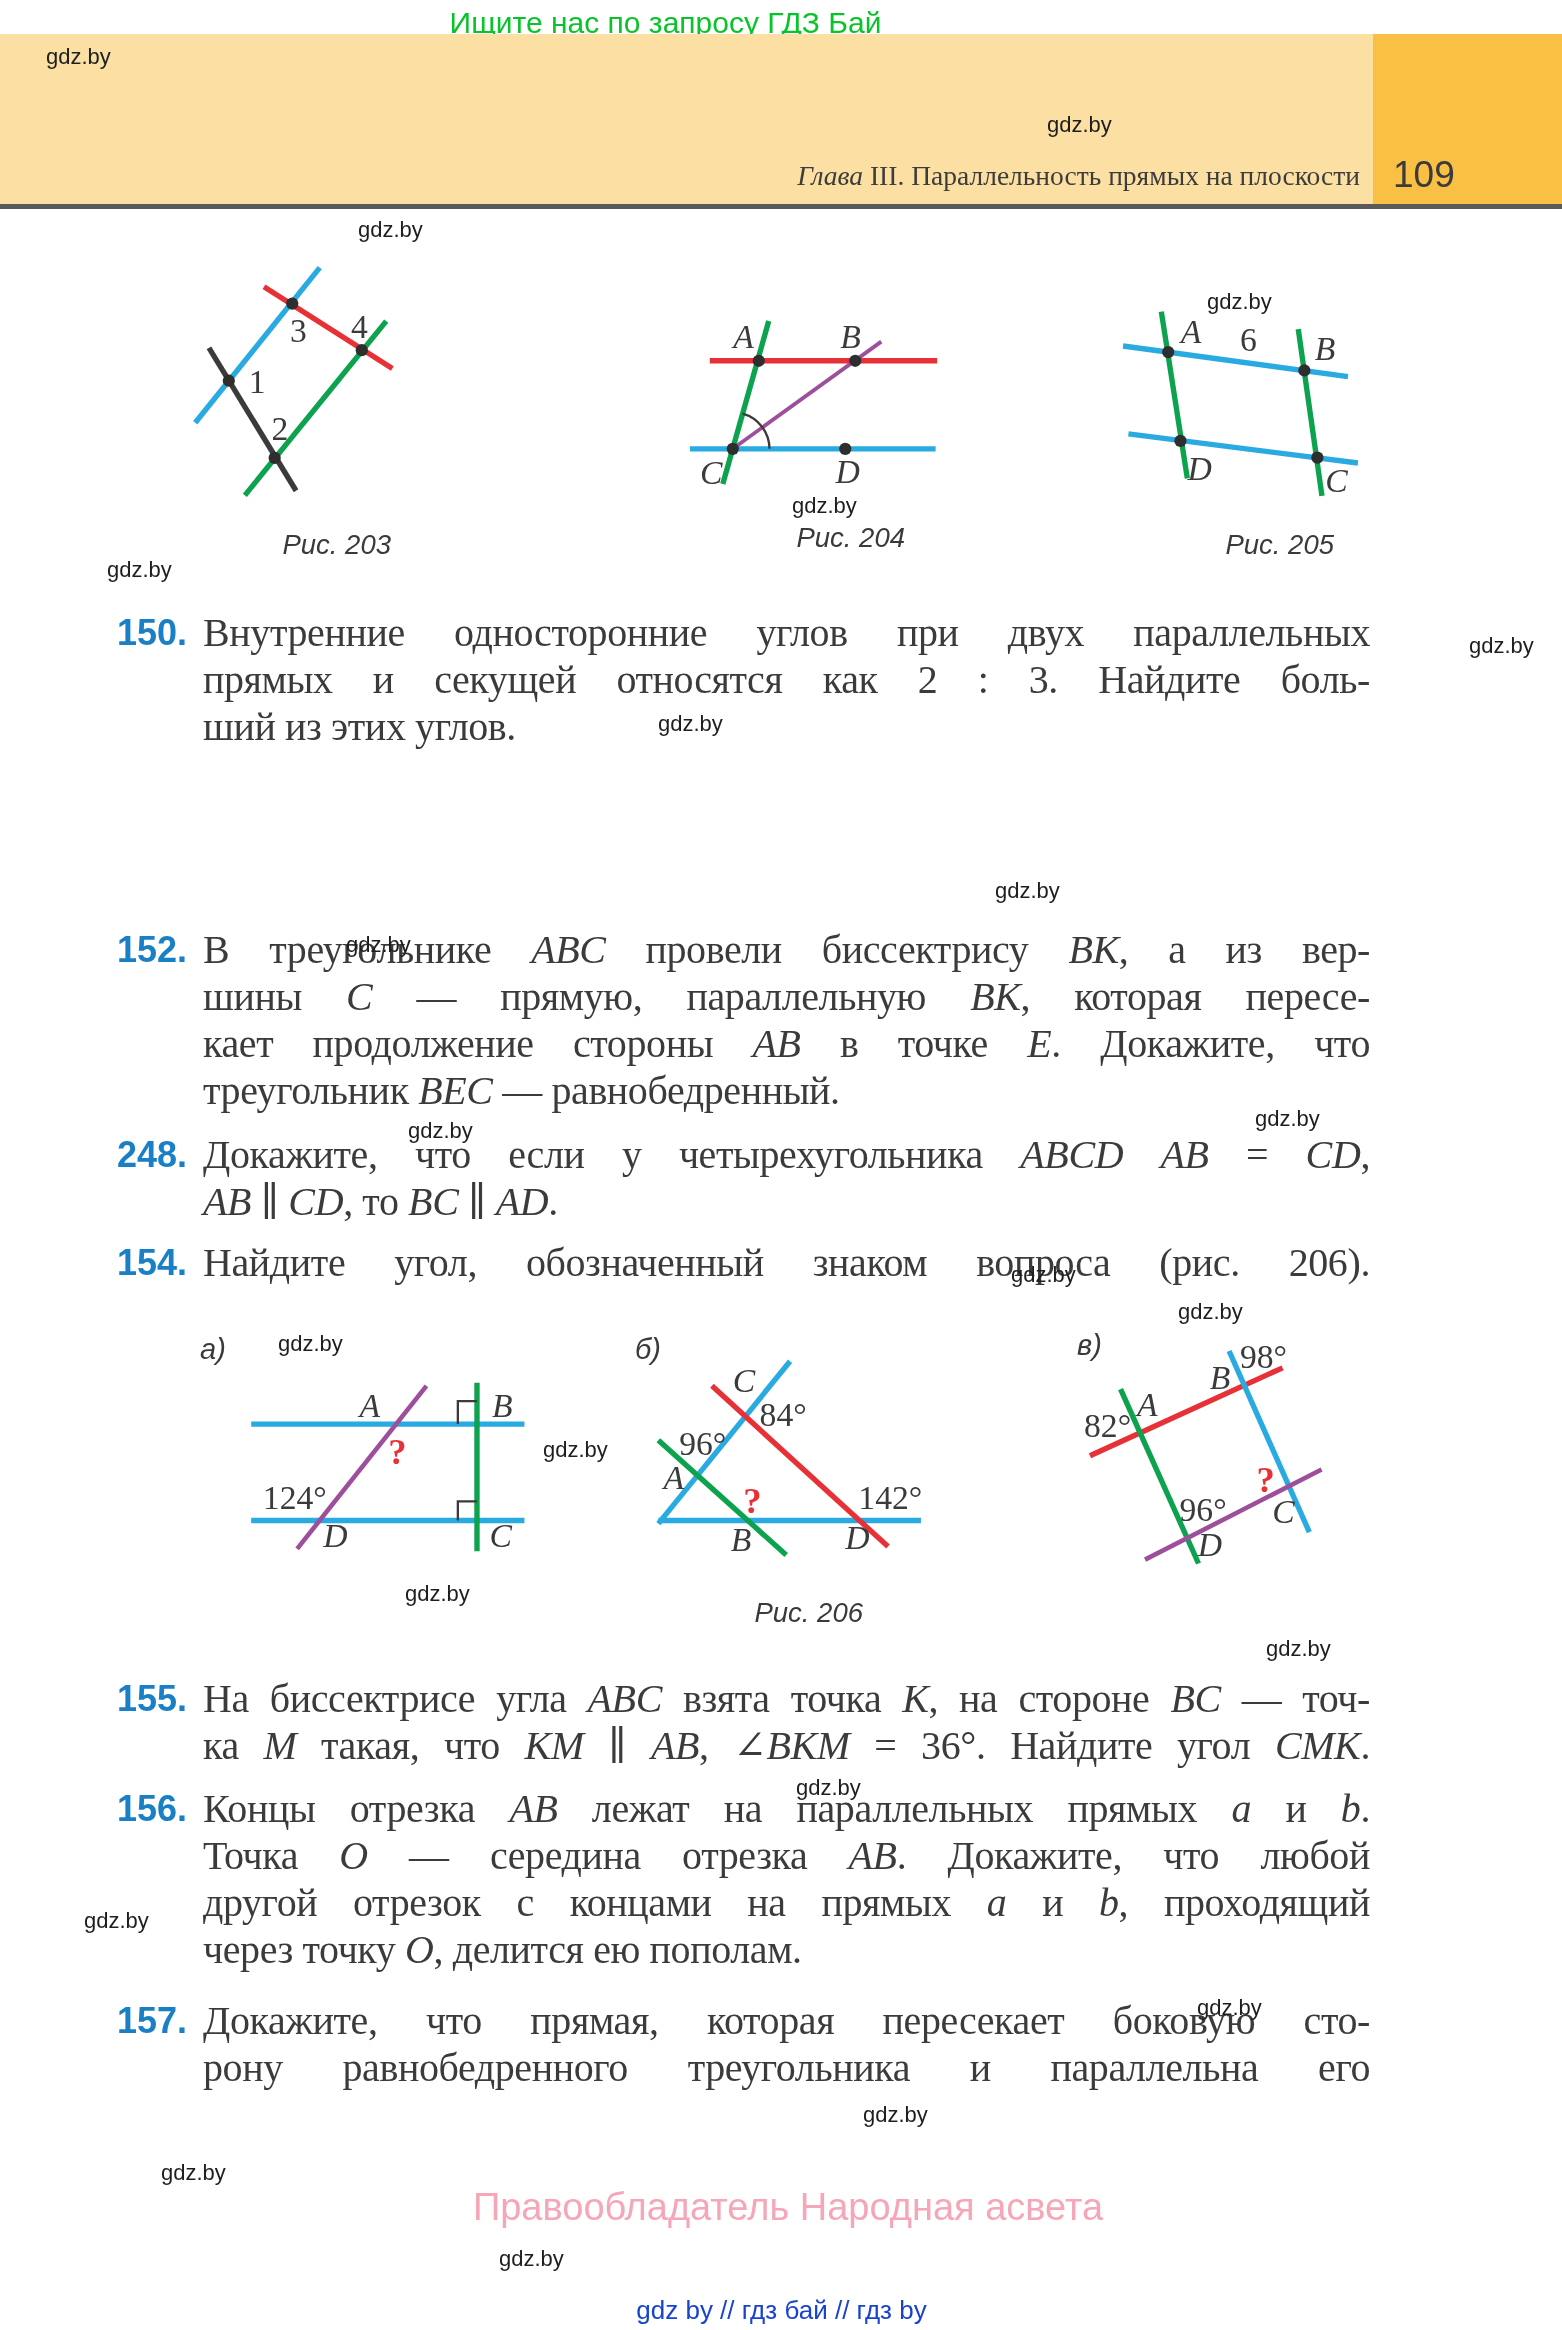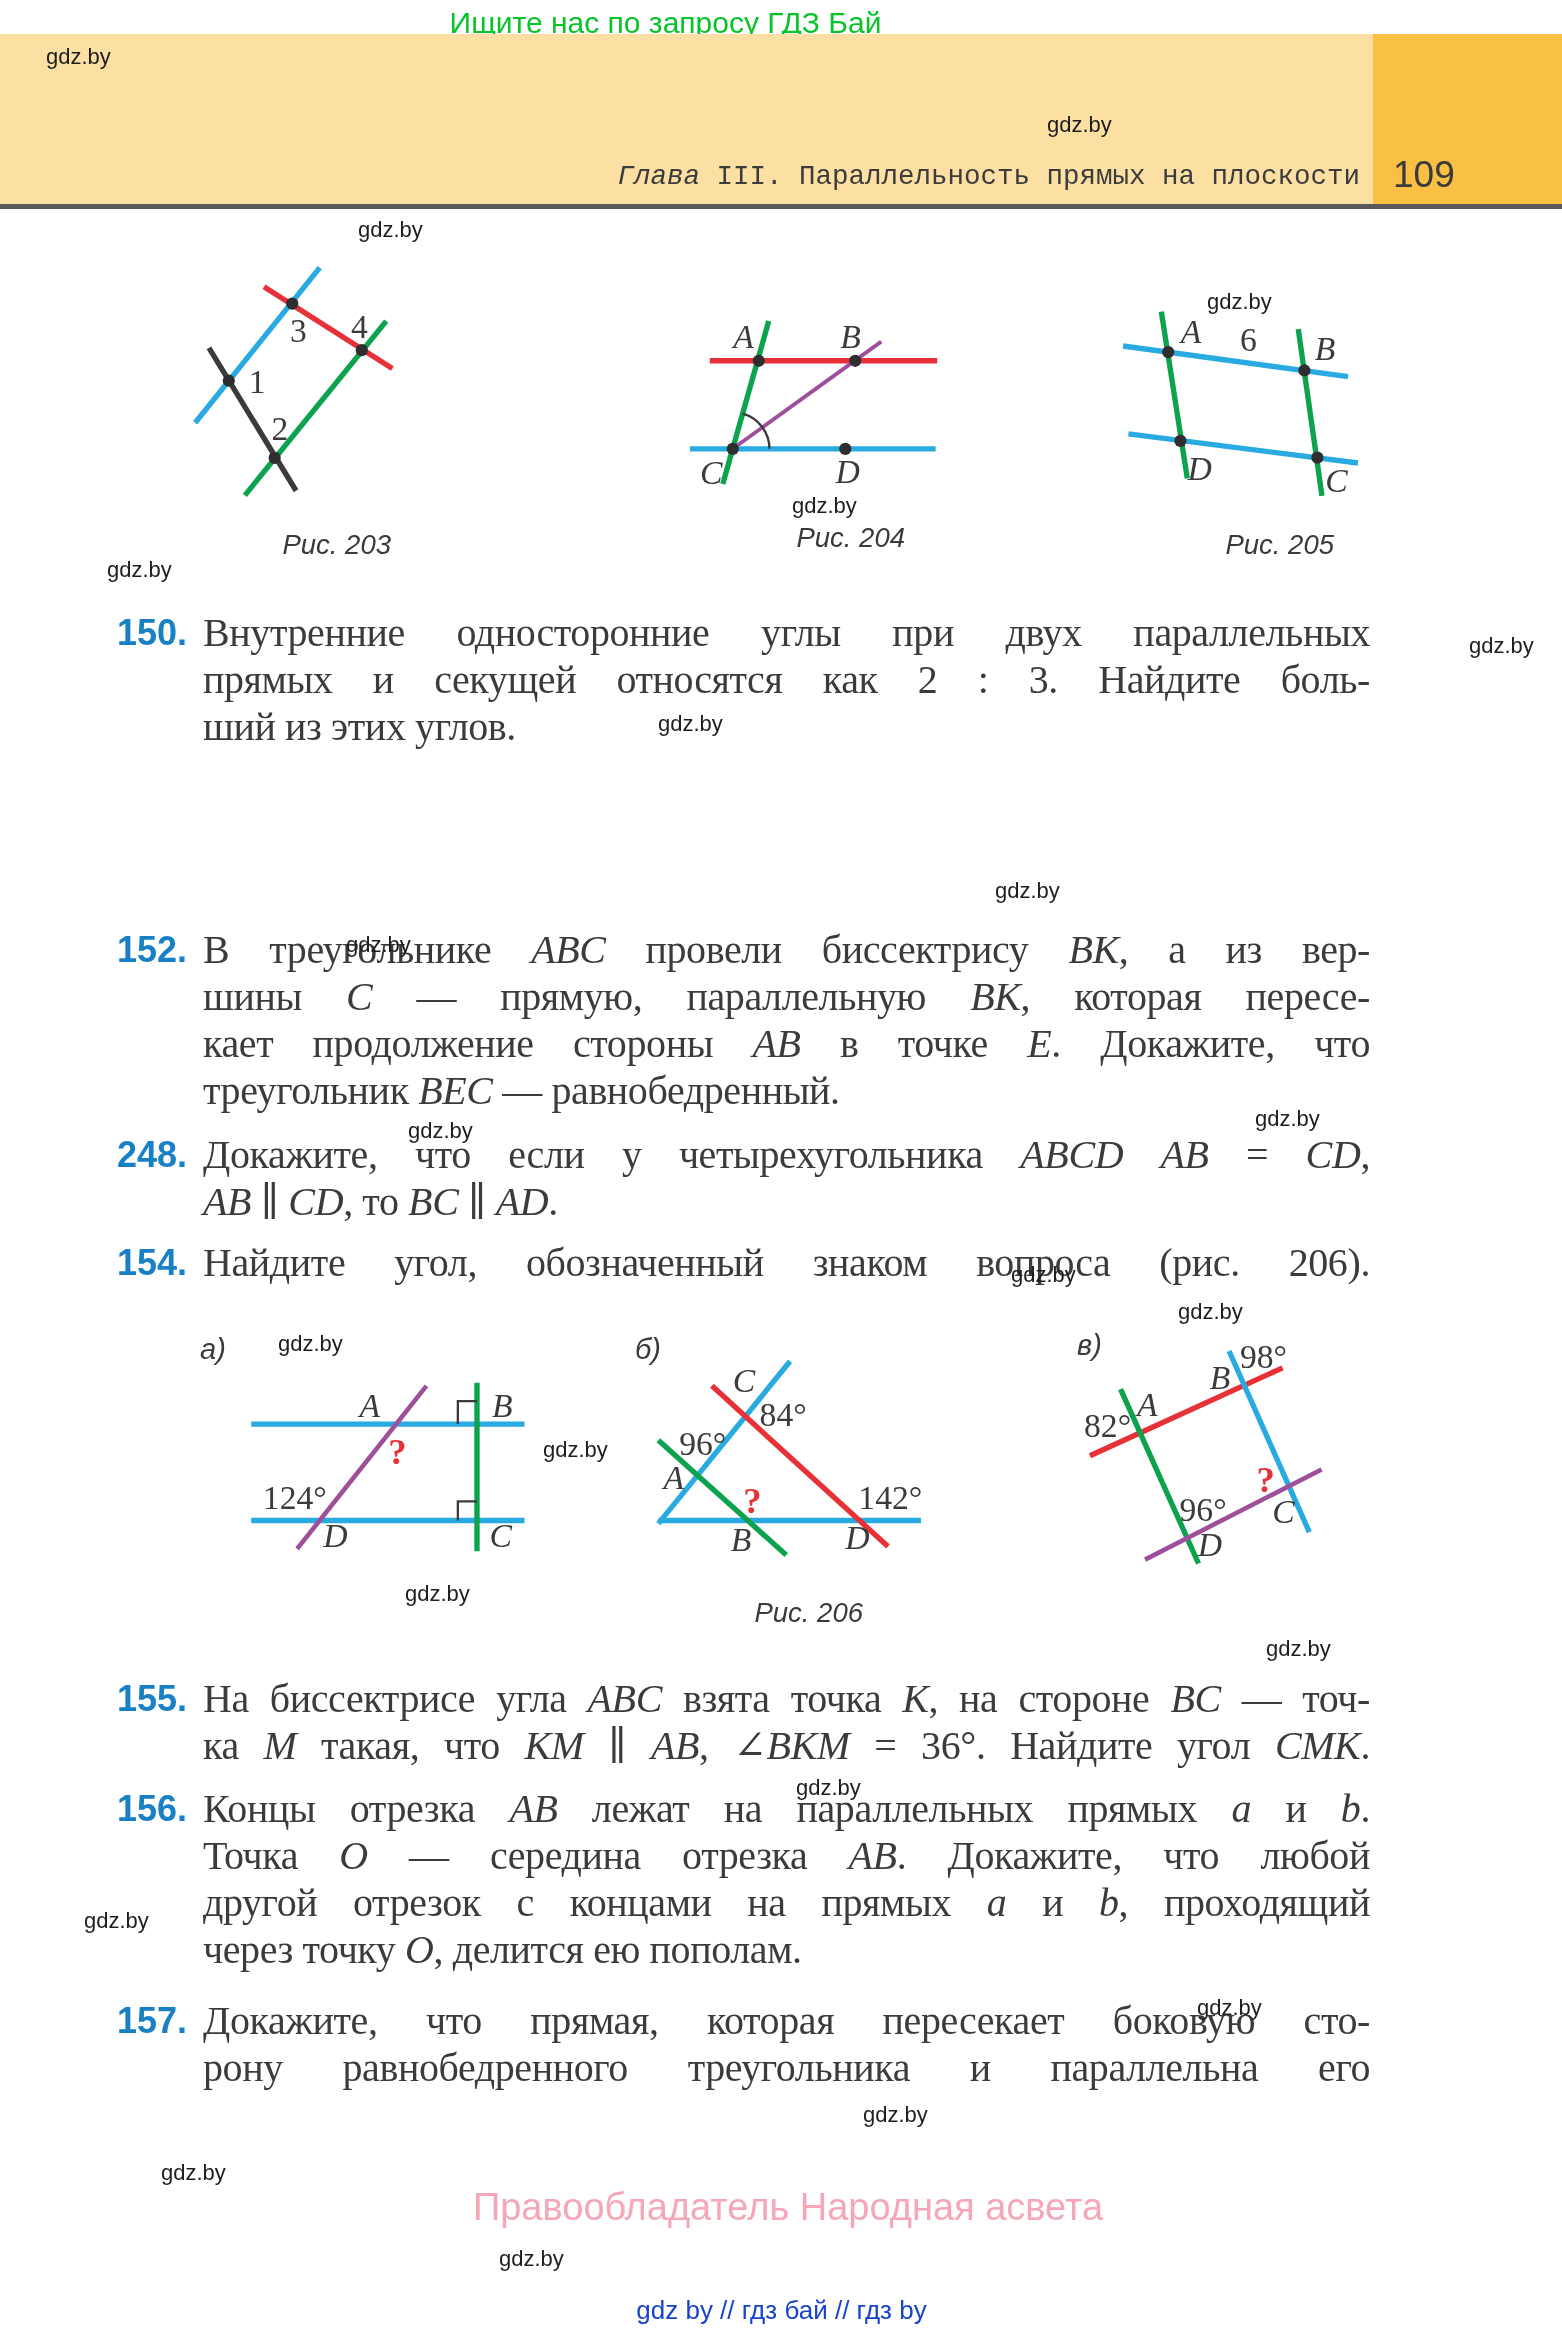--- a/index.html
+++ b/index.html
@@ -7,21 +7,21 @@
         font-family:"Liberation Serif","DejaVu Serif",serif;}
 
   
   #banner{position:absolute;left:0;top:6.1px;width:1331px;text-align:center;
           font-family:"Liberation Sans","DejaVu Sans",sans-serif;font-size:30px;color:#09C32B;}
   #band{position:absolute;left:0;top:34px;width:1563px;height:170px;background:#FBDFA3;}
   #bandbox{position:absolute;right:0;top:0;width:190px;height:170px;background:#F9C043;}
   #pagenum{position:absolute;left:20px;bottom:7.7px;font-family:"Liberation Sans","DejaVu Sans",sans-serif;
            font-size:37px;color:#3B3B3B;}
   #bandtitle{position:absolute;right:203px;bottom:12.2px;white-space:nowrap;
-             font-family:Liberation Mono, monospace;font-size:27.5px;color:#3C3C3C;}
+             font-family:Liberation Serif, serif;font-size:27.5px;color:#3C3C3C;}
   #bandtitle .it{font-style:italic;}
   #rule{position:absolute;left:0;top:204px;width:1563px;height:4.6px;background:#5A5A5A;}
 
   
   .wm{position:absolute;font-family:"Liberation Sans","DejaVu Sans",sans-serif;
       font-size:22px;color:#1E1E1E;white-space:nowrap;}
 
   
   .problem{position:absolute;left:203px;width:1167px;color:#3B3B3B;
            font-size:40px;line-height:47px;letter-spacing:-0.4px;}
@@ -109,21 +109,21 @@
     <text x="202" y="73">6</text>
     <text class="it" x="302" y="85">B</text>
     <text class="it" x="138" y="242">D</text>
     <text class="it" x="317" y="258">C</text>
   </svg>
   <div class="figcap" style="left:1150px;top:529px">Рис. 205</div>
 
   <div class="problem" style="top:609px">
     <div class="pnum">150.</div>
     <div>
-        <div class="tline just">Внутренние односторонние углы при двух параллельных</div>
+        <div class="tline just">Внутренние односторонние углов при двух параллельных</div>
         <div class="tline just">прямых и секущей относятся как 2 : 3. Найдите боль-</div>
         <div class="tline">ший из этих углов.</div>
       </div>
   </div>
   <div class="problem" style="top:926px">
     <div class="pnum">152.</div>
     <div>
         <div class="tline just">В треугольнике <i>ABC</i> провели биссектрису <i>BK</i>, а из вер-</div>
         <div class="tline just">шины <i>C</i> — прямую, параллельную <i>BK</i>, которая пересе-</div>
         <div class="tline just">кает продолжение стороны <i>AB</i> в точке <i>E</i>. Докажите, что</div>

